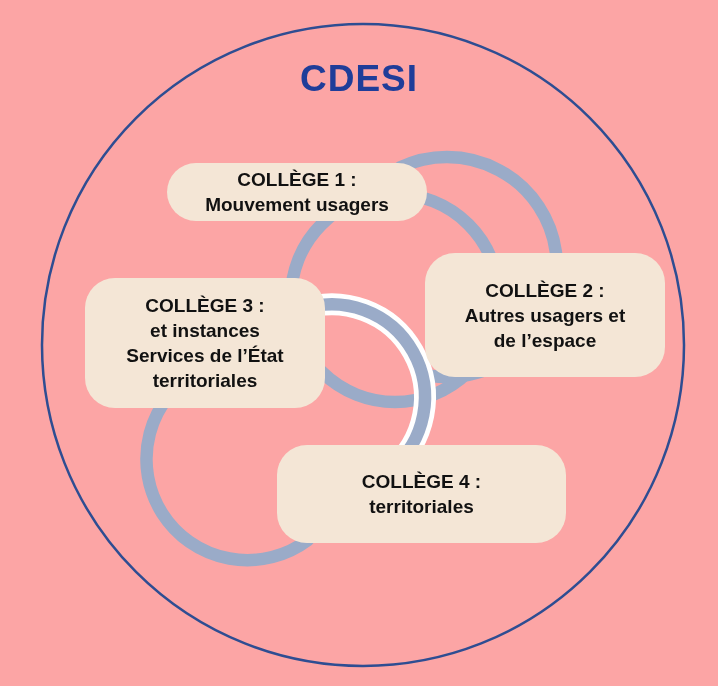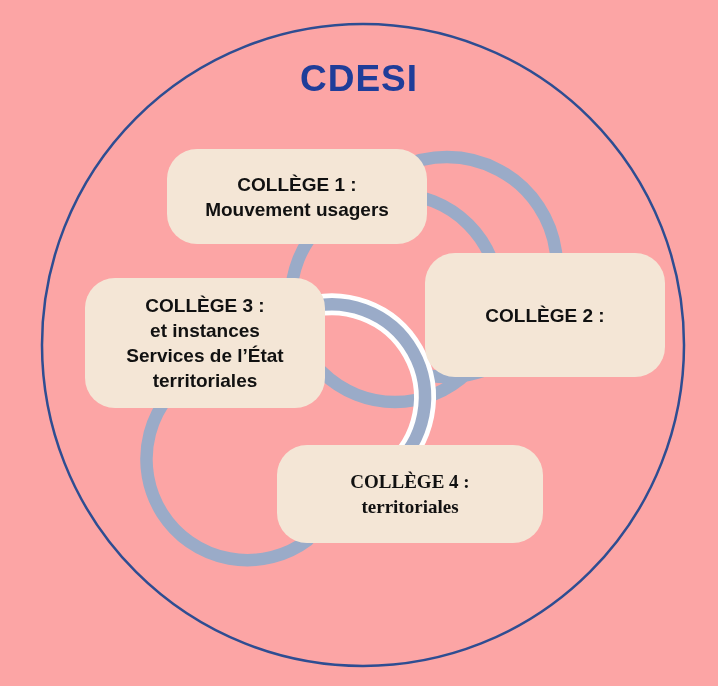--- a/index.html
+++ b/index.html
@@ -29,24 +29,24 @@
     flex-direction:column;
     align-items:center;
     justify-content:center;
     text-align:center;
     font-size:19px;
     line-height:25px;
     font-weight:bold;
     color:#111111;
   }
   .college-box span{display:block;}
-  .box-1{left:167px;top:149px;width:260px;height:95px;}
+  .box-1{left:167px;top:163px;width:260px;height:58px;}
   .box-2{left:425px;top:253px;width:240px;height:124px;}
   .box-3{left:85px; top:278px;width:240px;height:130px;}
-  .box-4{left:277px;top:445px;width:266px;height:98px;font-family:Liberation Serif, serif;}
+  .box-4{left:277px;top:445px;width:289px;height:98px;}
 </style>
 </head>
 <body>
 
 <div class="canvas">
 
   <svg class="rings-svg" width="718" height="686" viewBox="0 0 718 686">
 
     <circle cx="363" cy="345" r="321" fill="none" stroke="#2e4d92" stroke-width="2.5"></circle>
 
@@ -59,20 +59,22 @@
 
   <div class="diagram-title">CDESI</div>
 
   <div class="college-box box-1">
     <span>COLLÈGE 1 :</span>
     <span>Mouvement usagers</span>
   </div>
 
   <div class="college-box box-2">
     <span>COLLÈGE 2 :</span>
+    <span>Autres usagers et</span>
+    <span>de l’espace</span>
   </div>
 
   <div class="college-box box-3">
     <span>COLLÈGE 3 :</span>
     <span>et instances</span>
     <span>Services de l’État</span>
     <span>territoriales</span>
   </div>
 
   <div class="college-box box-4">

